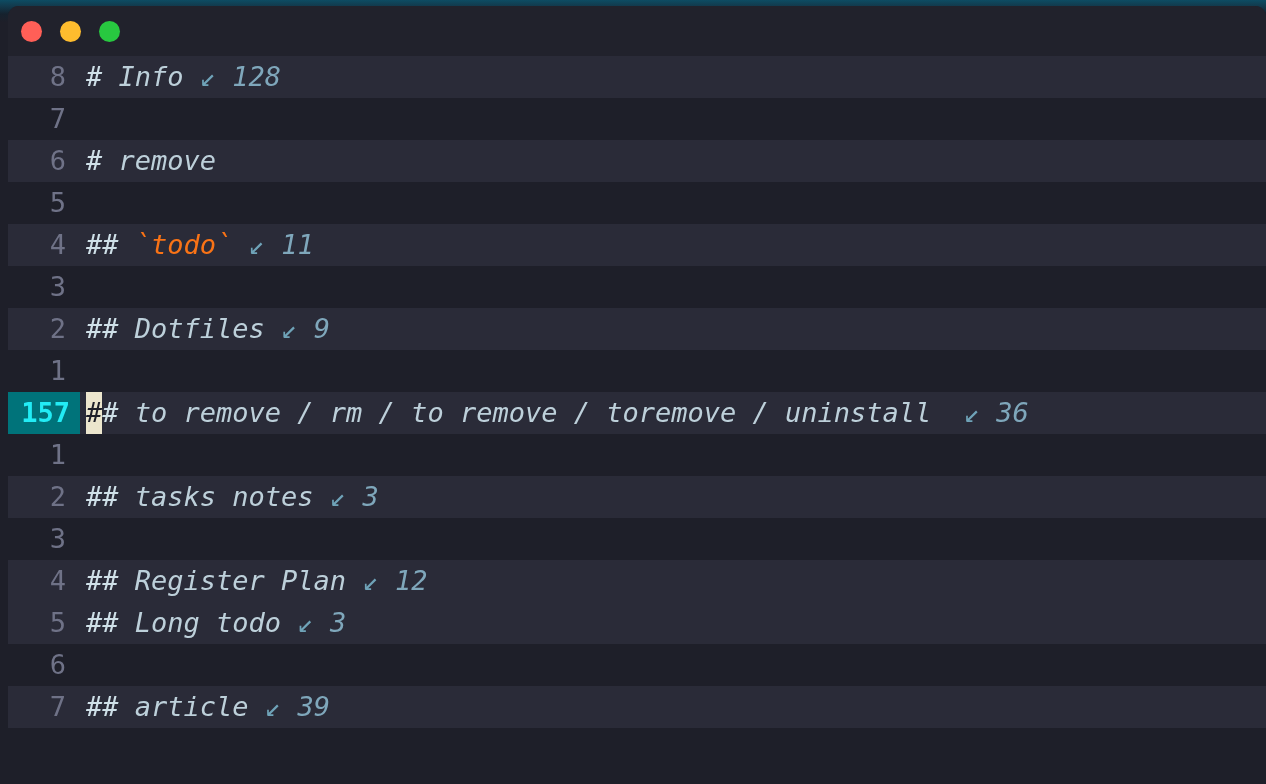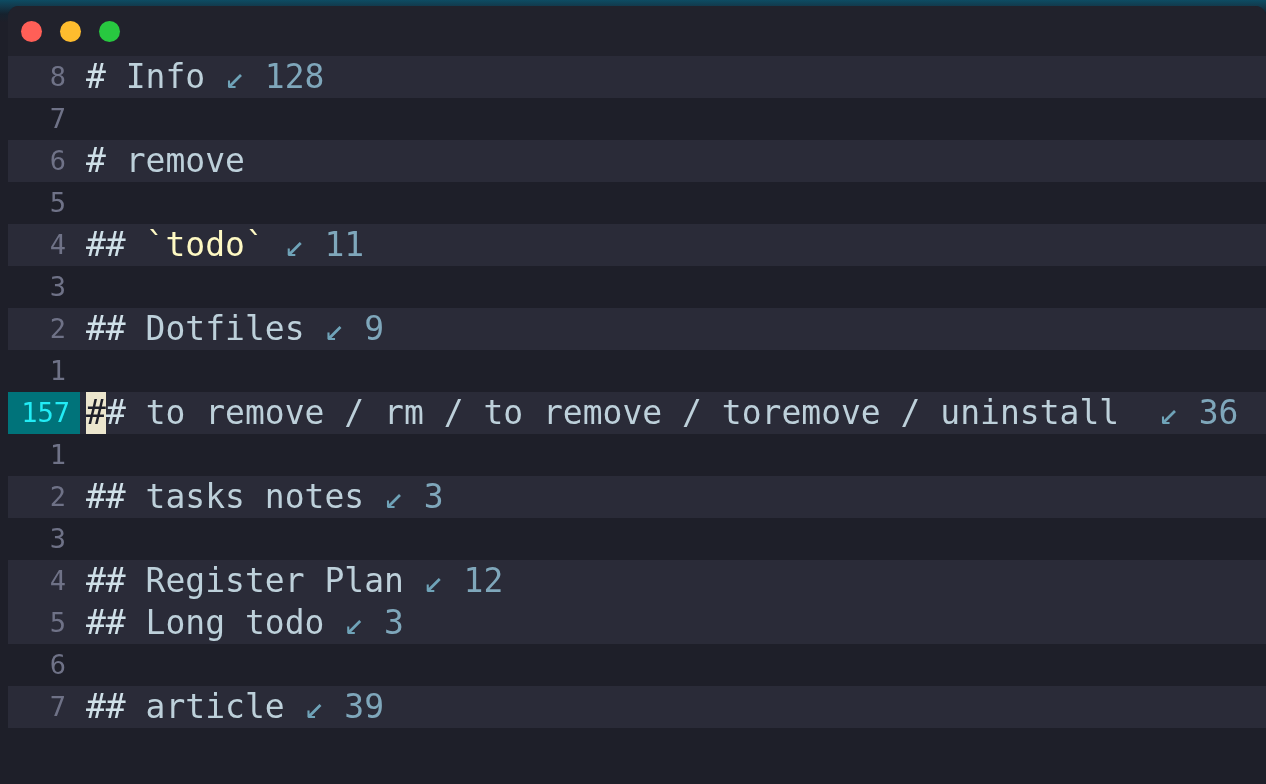--- a/index.html
+++ b/index.html
@@ -78,37 +78,38 @@
     font-size: 27px;
     line-height: 42px;
     color: #6f7287;
     letter-spacing: 0px;
     background: transparent;
     user-select: none;
   }
   .row.cursorrow .gutter {
     background: #00737a;
     color: #22ecf5;
-    font-weight: normal;
+    font-weight: bold;
     padding-right: 10px;
   }
 
   .codecell {
     flex: 1;
-    font-size: 33px;
+    font-size: 27px;
     line-height: 42px;
     color: #b8c9d4;
     white-space: pre;
     padding-left: 6px;
     box-sizing: border-box;
     overflow: hidden;
+    font-style: italic;
   }
 
   .hash   { color: #cfe0e8; }
-  .code   { color: #fef9c3; }
+  .code   { color: #f97316; }
   .arrow  { color: #6fa3b8; }
   .count  { color: #7fa7bb; }
   .txt    { color: #bdd0da; }
 
   .cursor {
     background: #ece6cd;
     color: #1e1f29;
     display: inline-block;
   }
 </style>

